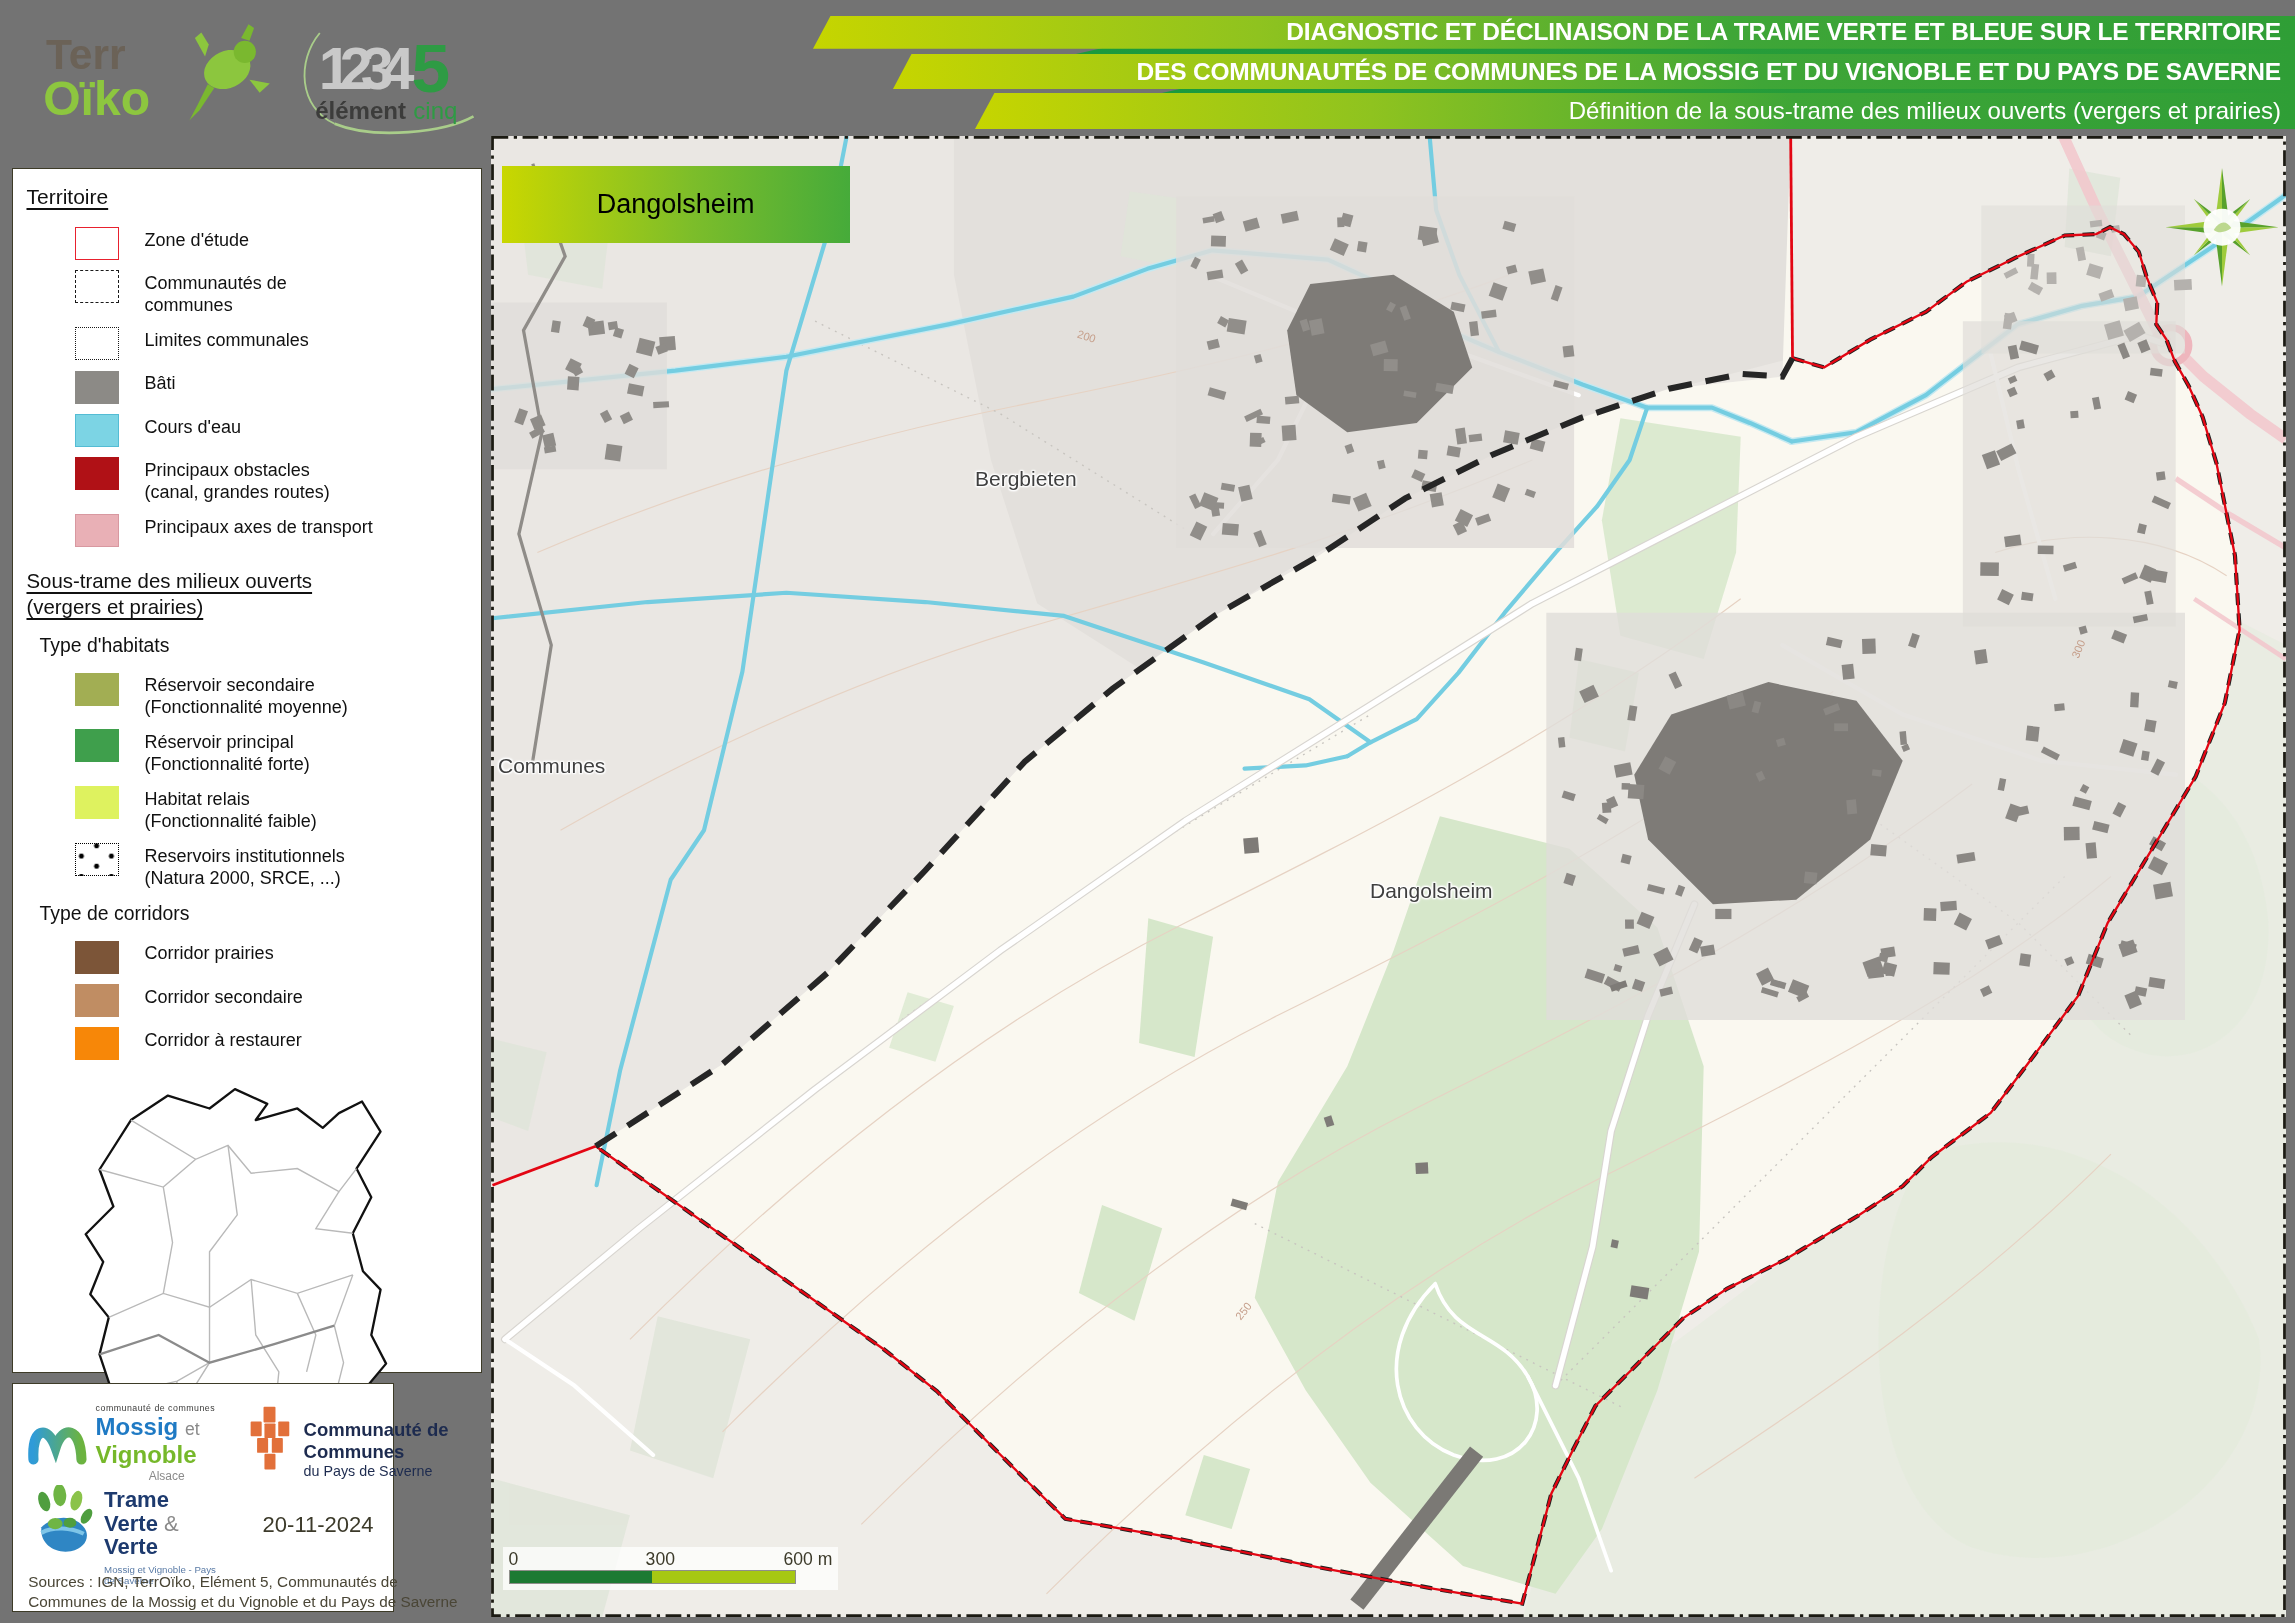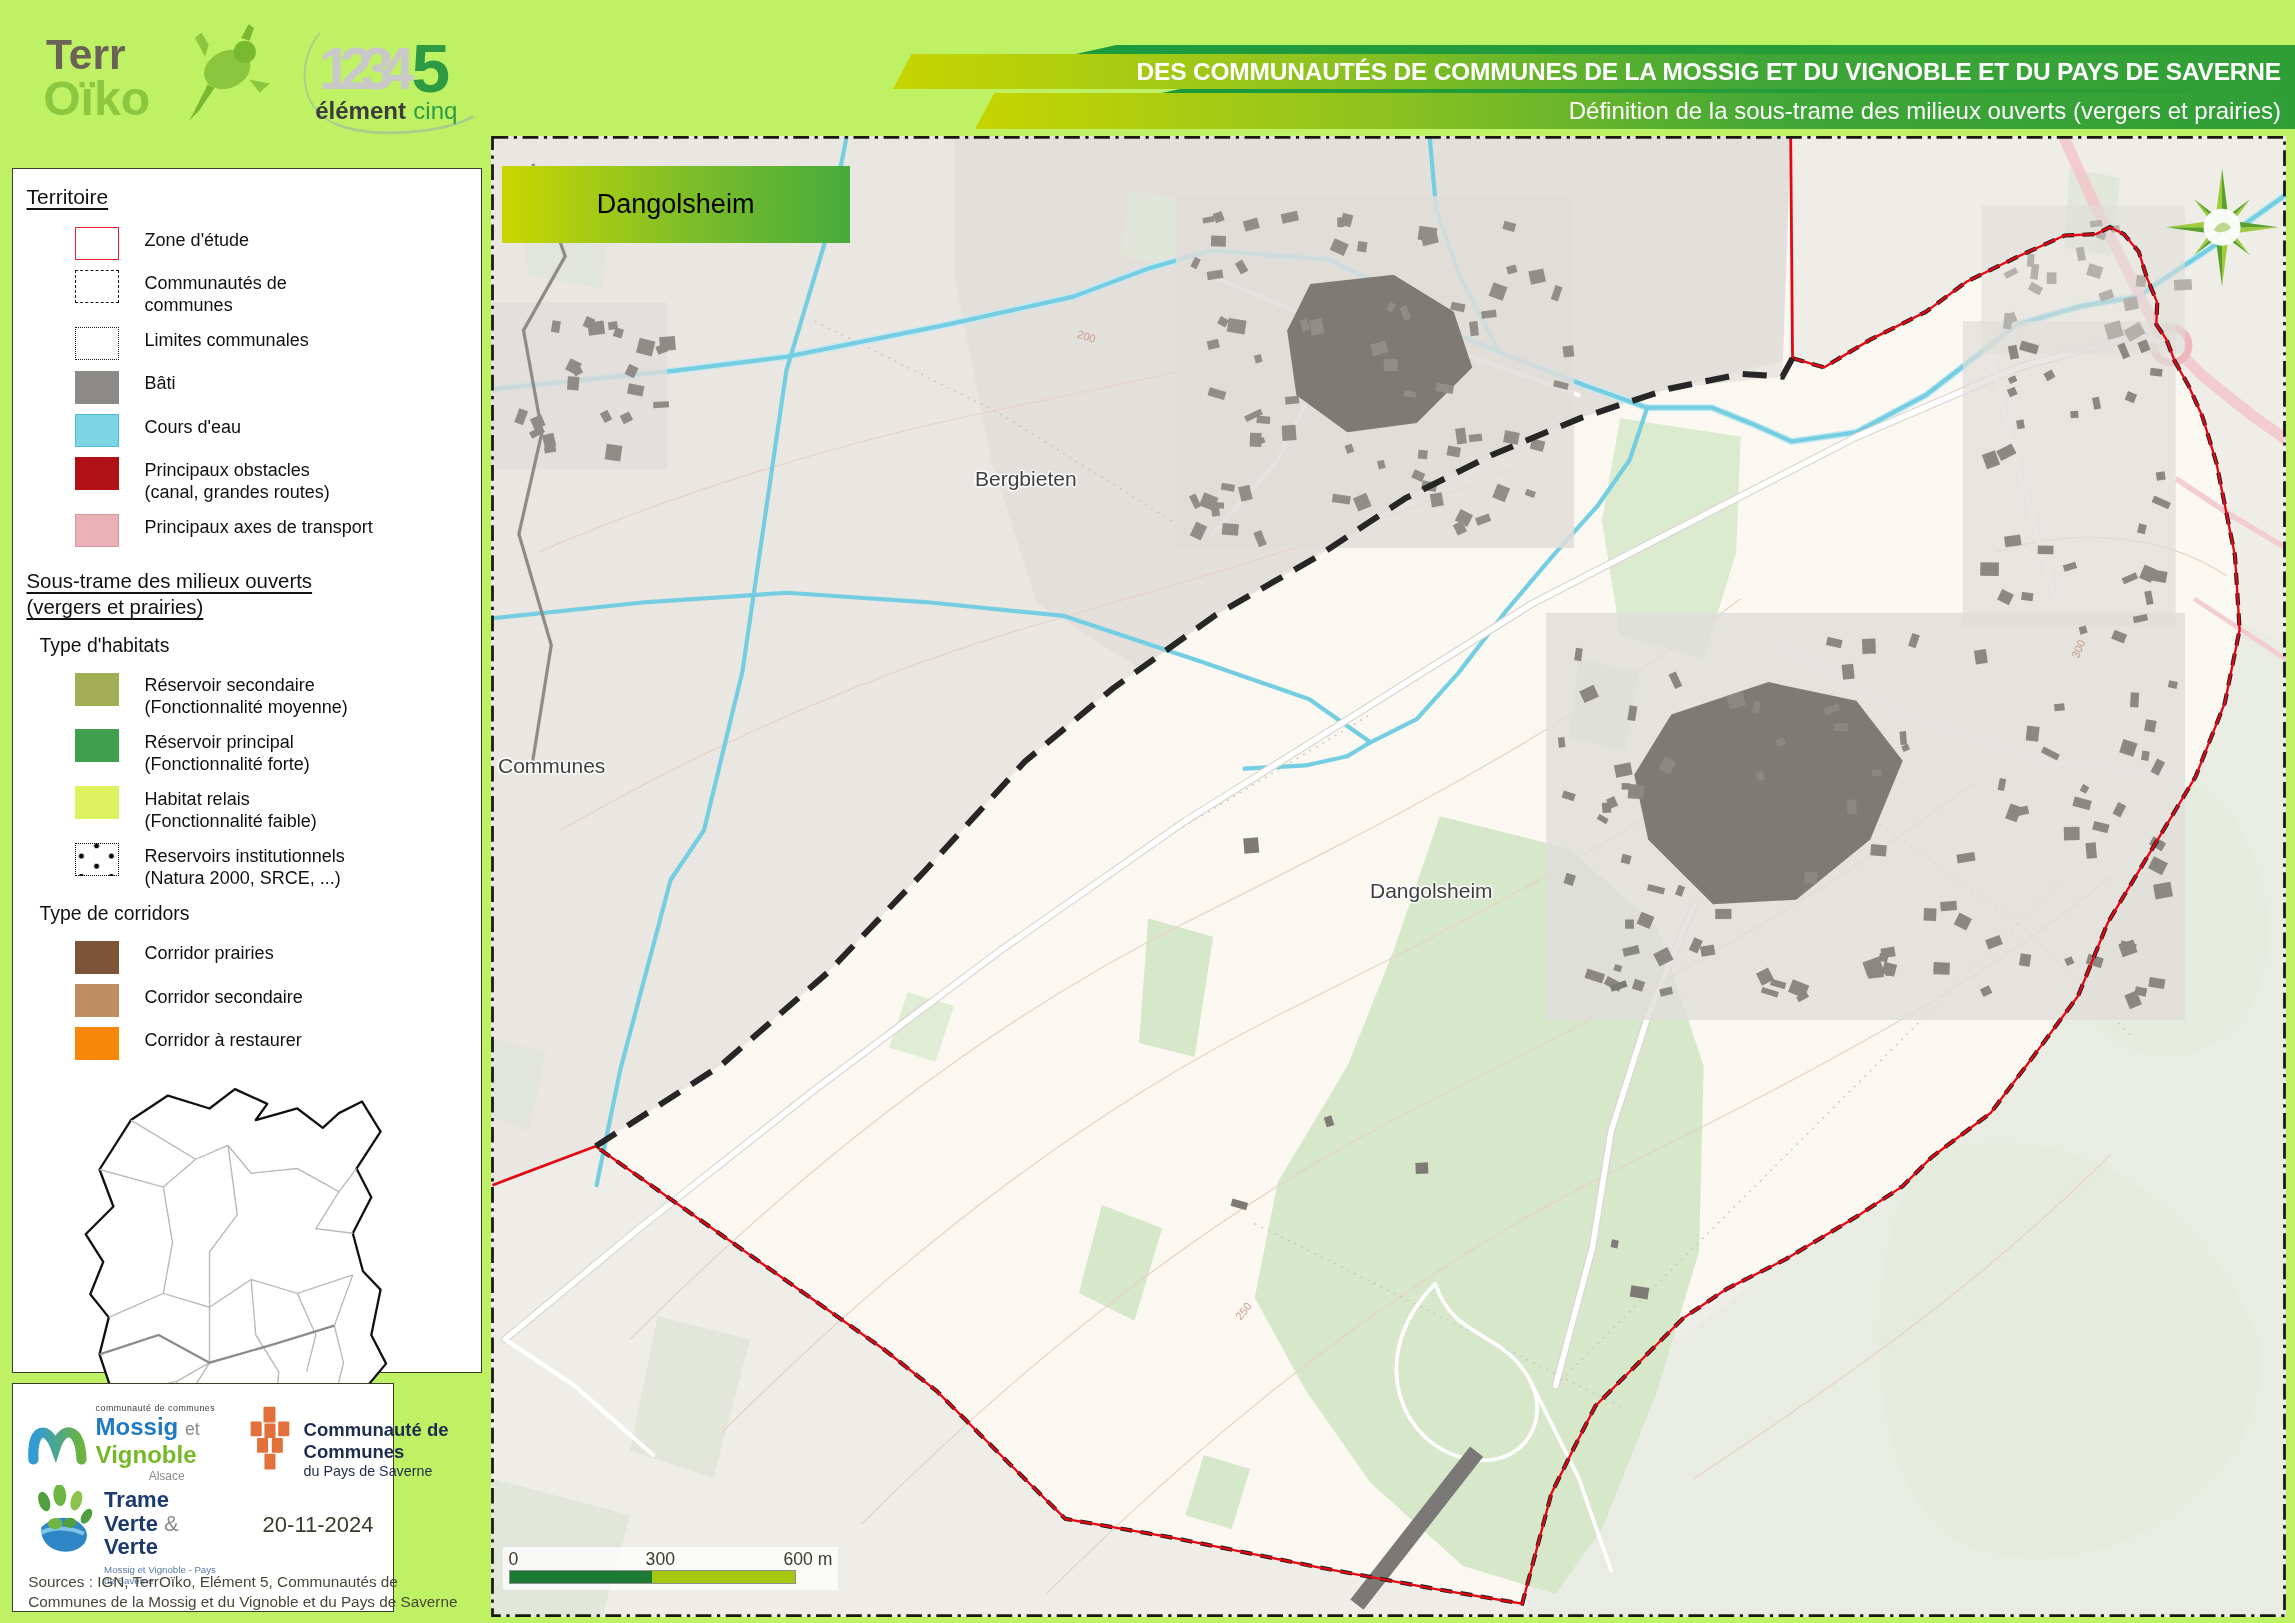--- a/index.html
+++ b/index.html
@@ -1,16 +1,16 @@
 <!DOCTYPE html>
 <html style="font-size:7.4px"><head>
 <meta charset="utf-8">
 <style>
   html,body{margin:0;padding:0;background:#ffffff;}
-  #page{position:relative;width:2295px;height:1623px;background:#bef264;overflow:hidden;
+  #page{position:relative;width:2295px;height:1623px;background:#737373;overflow:hidden;
         font-family:"Liberation Sans", sans-serif;color:#111;}
   
   #terroiko{position:absolute;left:42px;top:14px;width:241px;height:111px;}
   #el5{position:absolute;left:292px;top:18.5px;width:213px;height:116px;}
   
   .banner{position:absolute;right:0;display:flex;align-items:center;justify-content:flex-end;
           color:#fff;padding-right:14px;box-sizing:border-box;
           background:linear-gradient(90deg,#c6d500 0%,#8fc31f 30%,#3fa637 62%,#2f9e36 100%);}
   #banner1{top:15.7px;height:33px;left:813px;clip-path:polygon(17.6px 0,100% 0,100% 100%,0 100%);
            font-size:24.5px;font-weight:700;letter-spacing:-0.2px;}
@@ -91,20 +91,21 @@
     <path d="M60,30 C10,90 14,190 92,226" fill="none" stroke="#a9cd8a" stroke-width="4"></path>
     <path d="M92,226 C180,262 330,244 392,210" fill="none" stroke="#a9cd8a" stroke-width="6"></path>
     <text x="58" y="150" font-size="128" font-weight="700" fill="#c9c9c9" letter-spacing="-26">1234</text>
     <text x="258" y="158" font-size="150" font-weight="700" fill="#2e9b44">5</text>
     <text x="50" y="216" font-size="52" font-weight="700" fill="#3c3c3b">élément</text>
     <text x="262" y="216" font-size="52" font-weight="400" fill="#2e9b44">cinq</text>
   </svg>
 
   <div class="bannerback" id="bb2"></div>
   <div class="bannerback" id="bb3"></div>
+  <div class="banner" id="banner1">DIAGNOSTIC ET DÉCLINAISON DE LA TRAME VERTE ET BLEUE SUR LE TERRITOIRE</div>
   <div class="banner" id="banner2">DES COMMUNAUTÉS DE COMMUNES DE LA MOSSIG ET DU VIGNOBLE ET DU PAYS DE SAVERNE</div>
   <div class="banner" id="banner3">Définition de la sous-trame des milieux ouverts (vergers et prairies)</div>
 
   <div class="panel" id="legend">
     <div class="lg-title">Territoire</div>
     <div id="territoire-items">
         <div class="lg-item">
           <div class="sw" style="background-color: rgb(255, 255, 255); border: 1.4px solid rgb(232, 33, 46);"></div>
           <div class="lg-label">Zone d'étude</div>
         </div>

